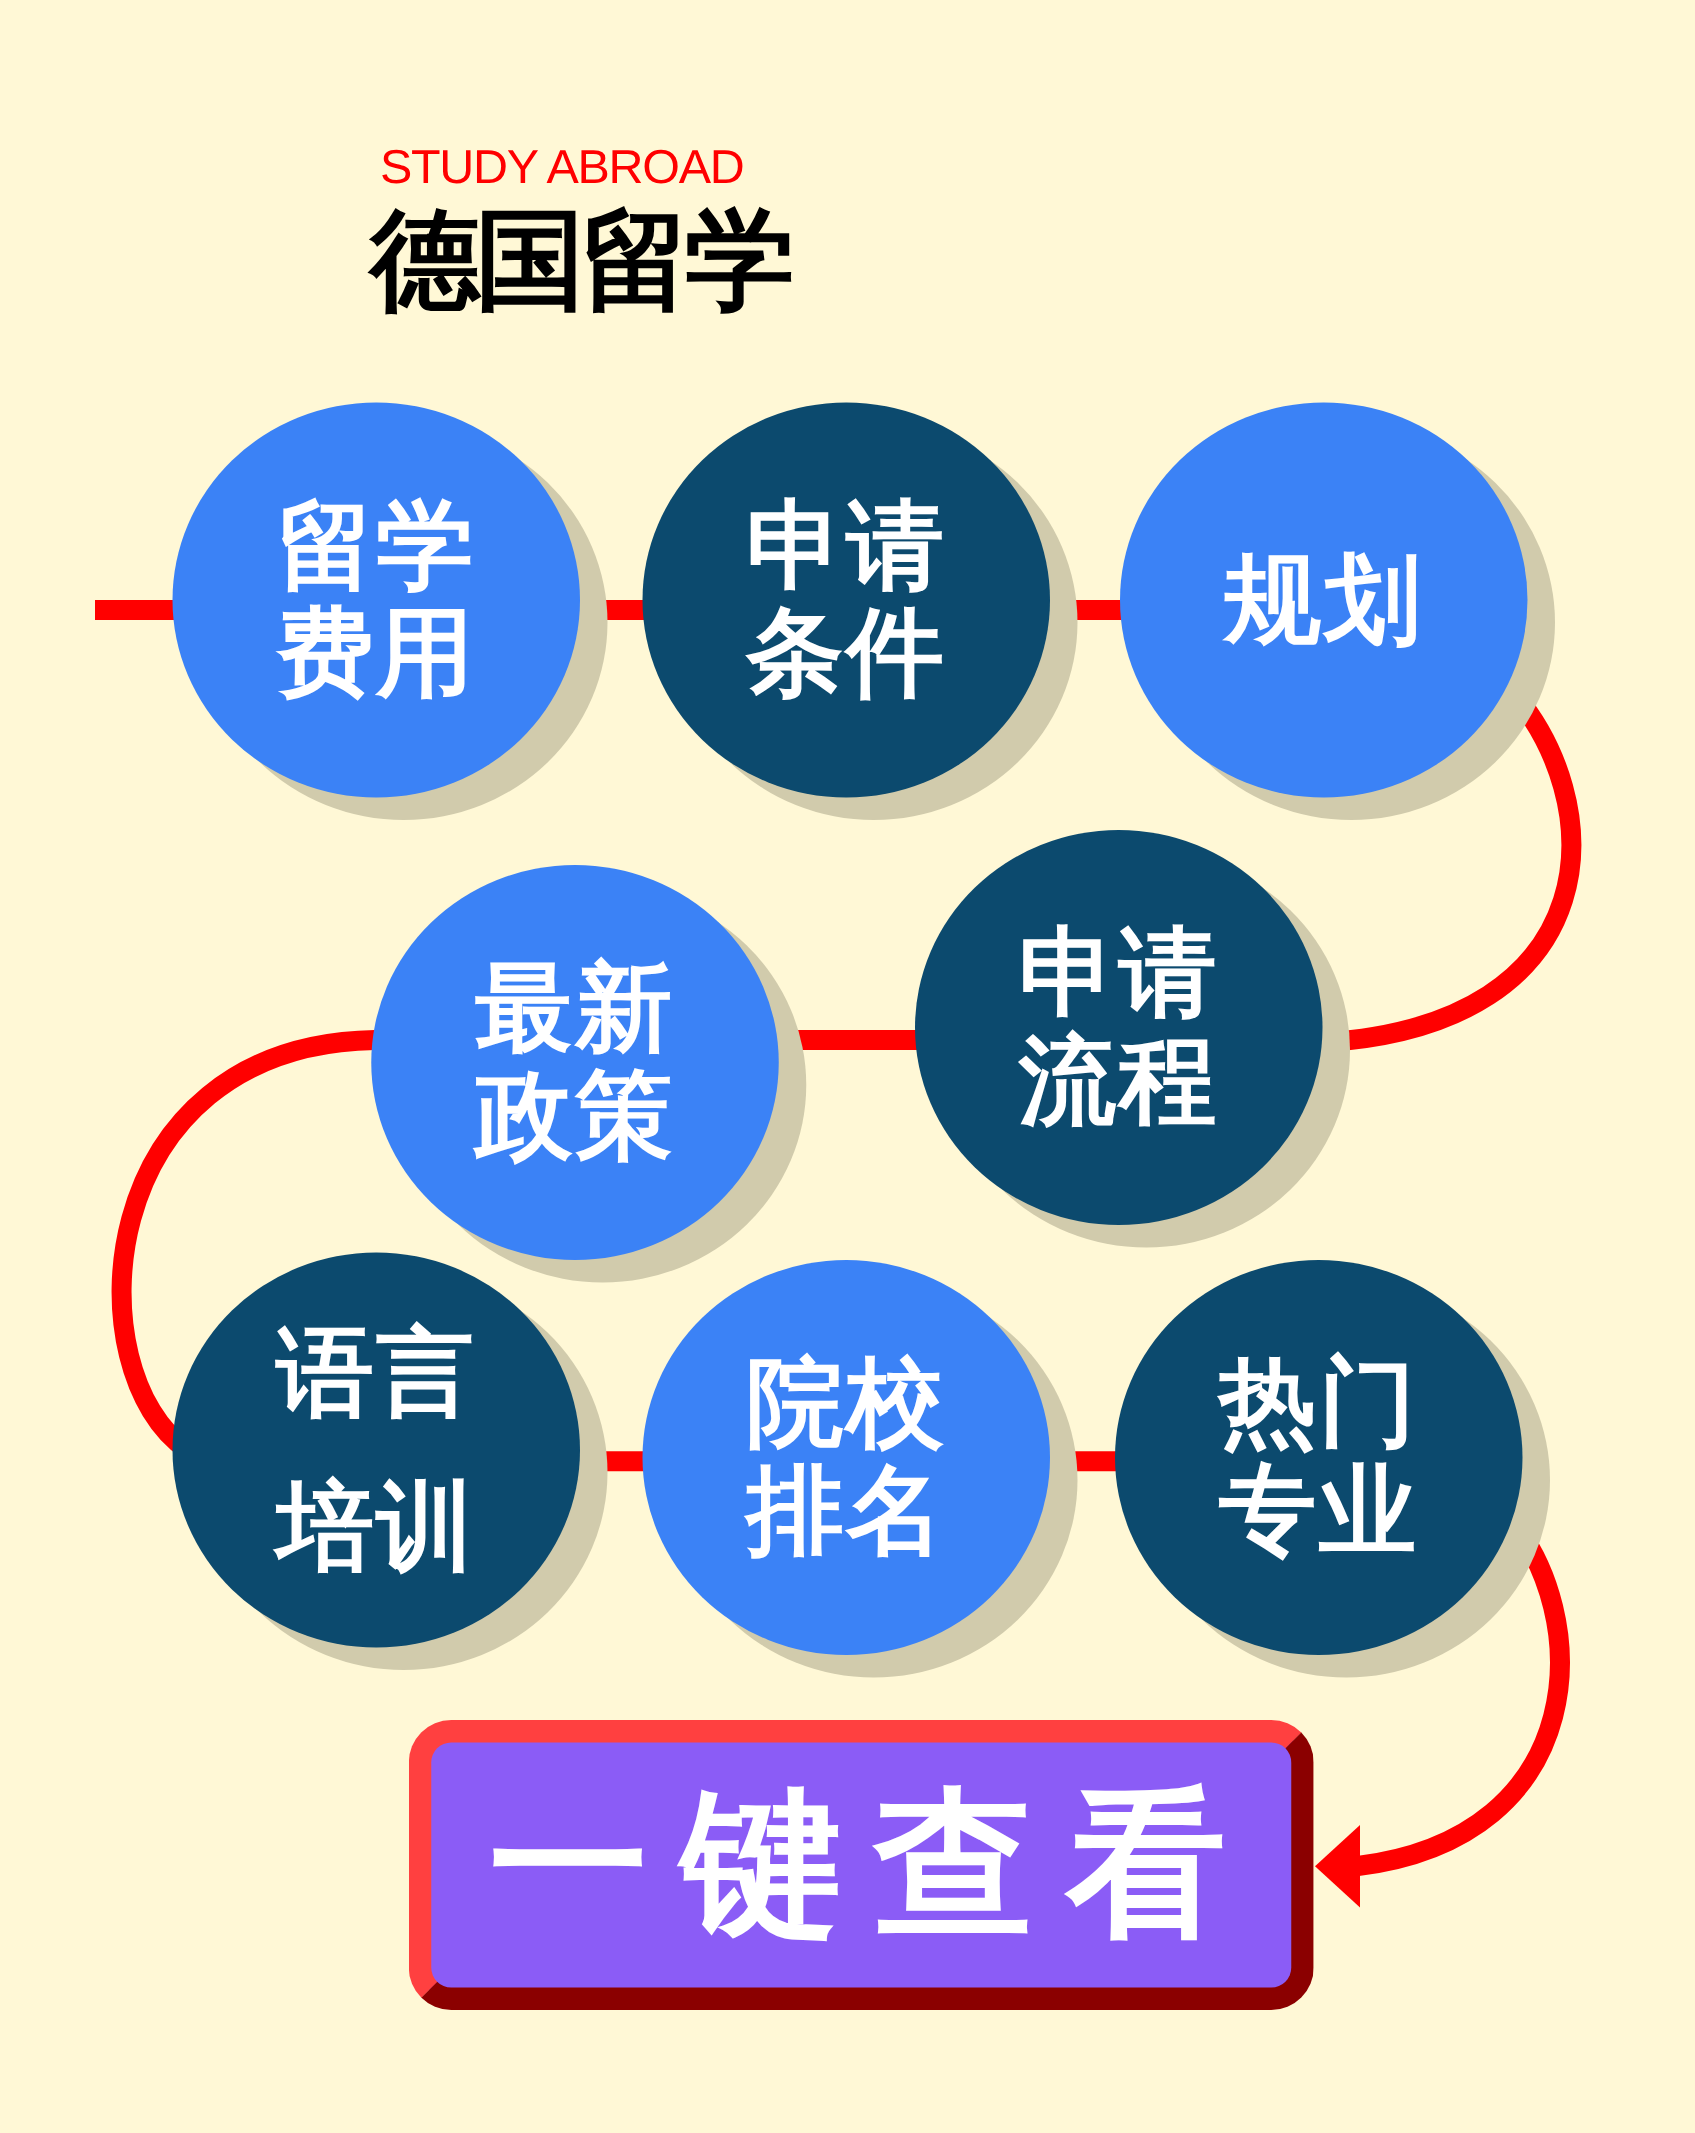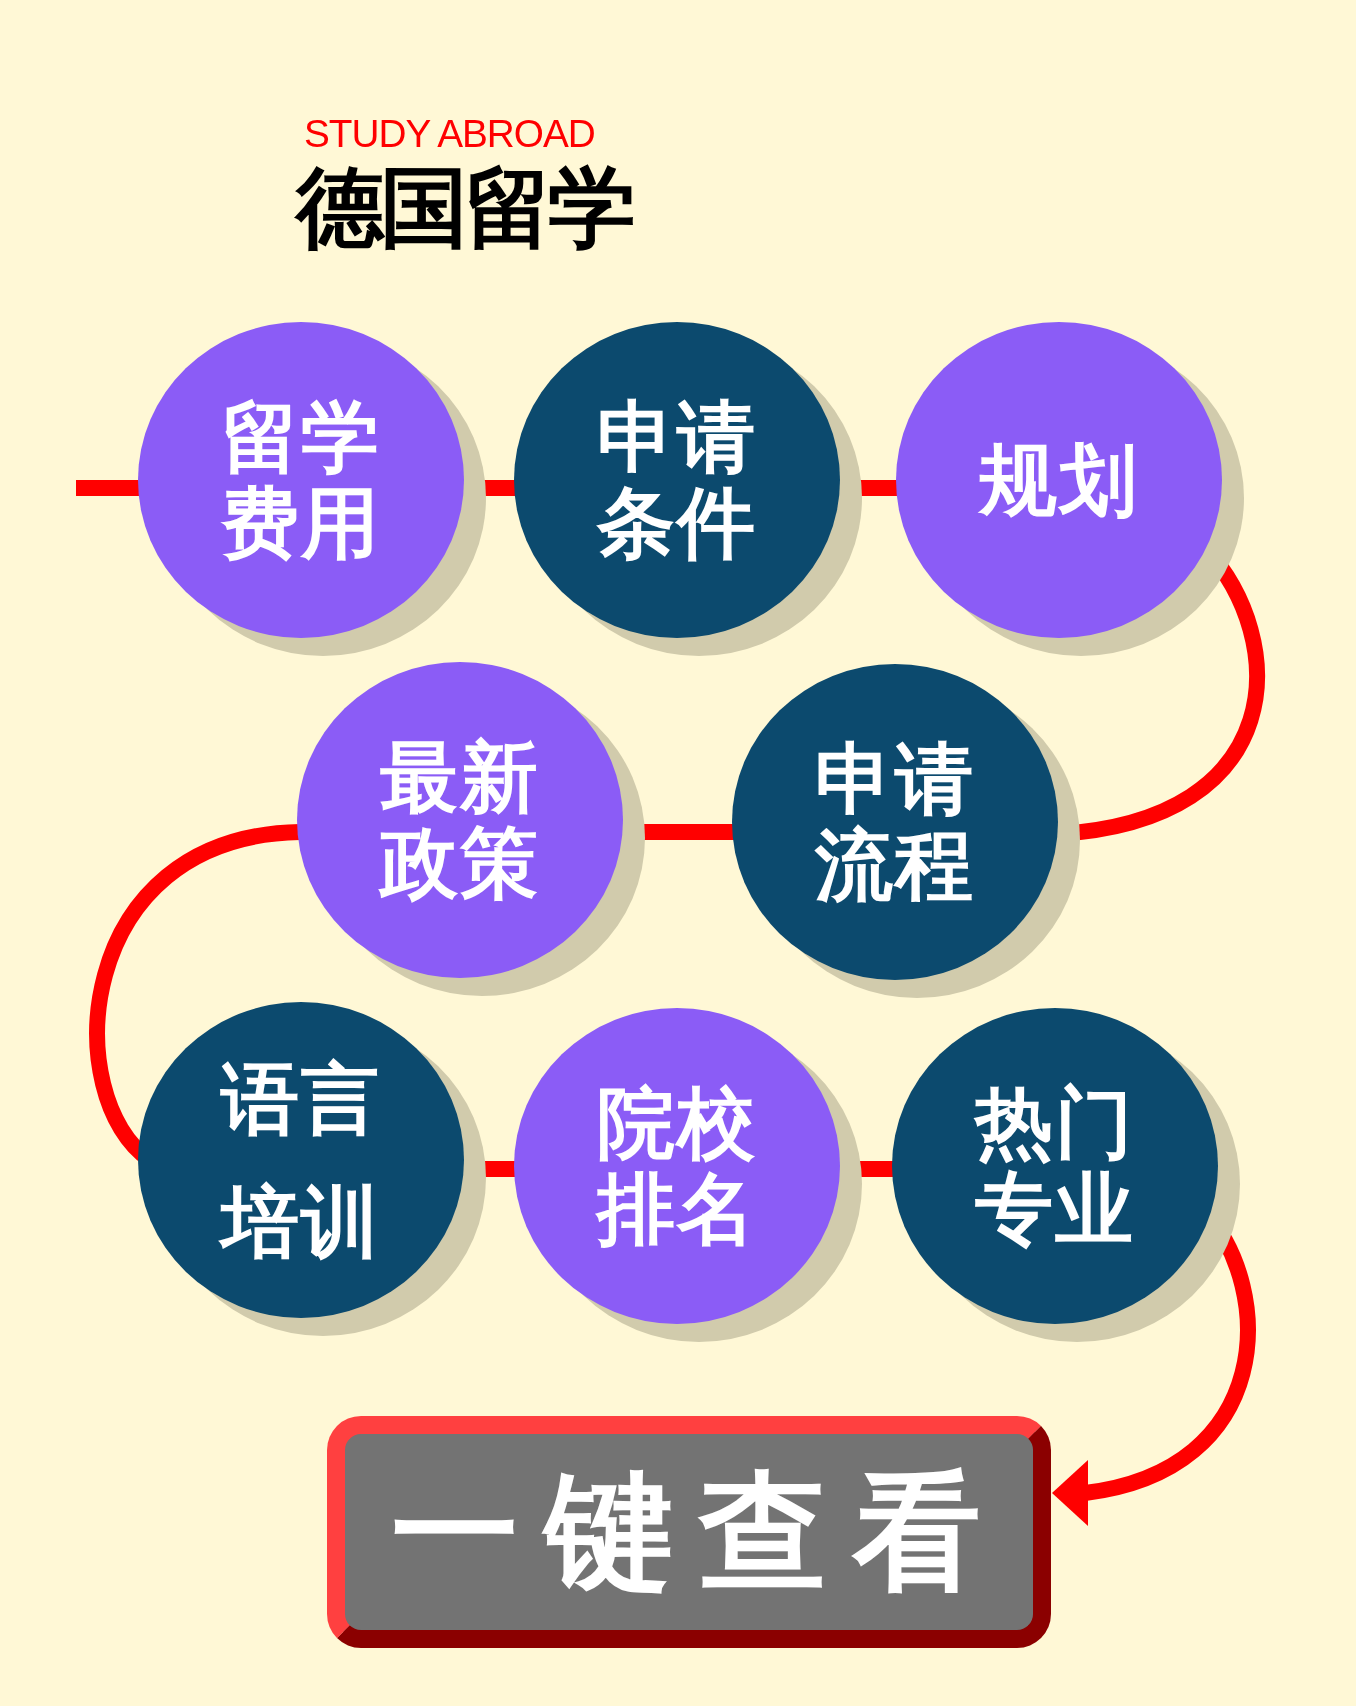--- a/index.html
+++ b/index.html
@@ -21,30 +21,30 @@
   }
   .title .part1 { font-size: 88px; line-height: 100px; letter-spacing: -4px; }
   .title .part2 { font-size: 120px; line-height: 124px; letter-spacing: -4px; margin-left: 4px; }
   svg.connectors { position: absolute; left: 0; top: 0; width: 1356px; height: 1706px; }
   .node {
     position: absolute; width: 326px; height: 316px; border-radius: 50%;
     display: flex; flex-direction: column; align-items: center; justify-content: center;
     color: #fff; font-weight: bold; font-size: 78px; line-height: 86px; letter-spacing: 2px;
     box-shadow: 22px 18px 0 0 #D1CBAC; cursor: pointer;
   }
-  .node.amber { background: #8b5cf6; }
+  .node.amber { background: #3b82f6; }
   .node.orange { background: #0c4a6e; }
   .node span { display: block; }
   .cta {
     position: absolute; left: 327px; top: 1376px; width: 724px; height: 232px;
     box-sizing: border-box; border-radius: 34px;
-    background: #737373;
+    background: #8b5cf6;
     border-top: 18px solid #FF4040; border-left: 18px solid #FF4040;
     border-right: 18px solid #8B0000; border-bottom: 18px solid #8B0000;
-    display: flex; align-items: center; justify-content: center; cursor: pointer; margin-top: 40px;
+    display: flex; align-items: center; justify-content: center; cursor: pointer;
   }
   .cta-label {
     color: #fff; font-weight: bold; font-size: 128px; line-height: 140px;
     letter-spacing: 26px; margin-left: 20px; white-space: nowrap;
   }
 </style>
 </head>
 <body>
 
 <div class="subtitle">STUDY ABROAD</div>
@@ -69,21 +69,21 @@
   <span>费用</span>
 </div>
 <div class="node orange" style="left:514px;top:322px;">
   <span>申请</span>
   <span>条件</span>
 </div>
 <div class="node amber" style="left:896px;top:322px;">
   <span>规划</span>
 </div>
 
-<div class="node amber" style="left:297px;top:662px;">
+<div class="node amber" style="left:297px;top:692px;">
   <span>最新</span>
   <span>政策</span>
 </div>
 <div class="node orange" style="left:732px;top:664px;">
   <span>申请</span>
   <span>流程</span>
 </div>
 
 <div class="node orange" style="left:138px;top:1002px;gap:37px;">
   <span>语言</span>

